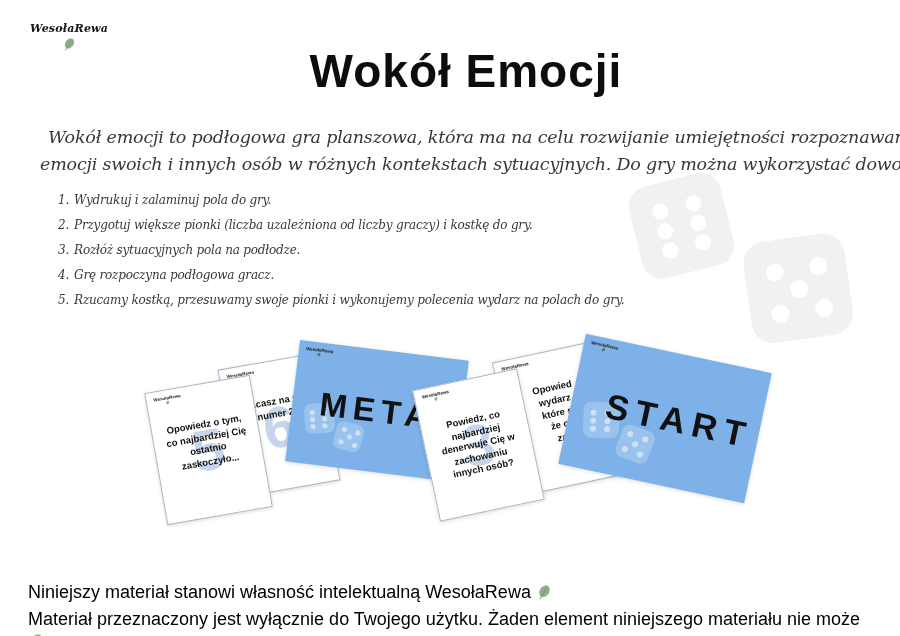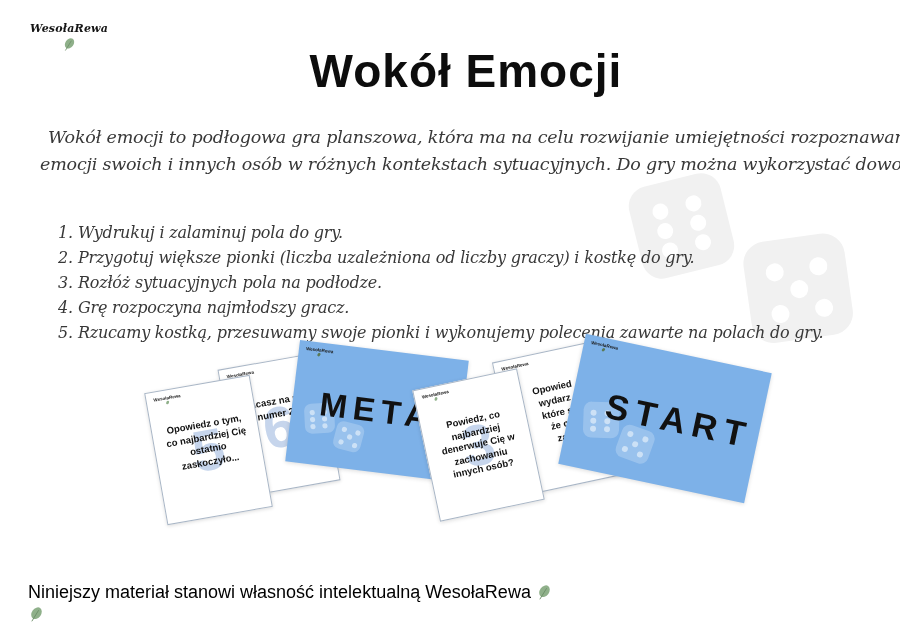--- a/index.html
+++ b/index.html
@@ -13,21 +13,21 @@
 
   
   .title{position:absolute;top:44px;left:8px;width:100%;text-align:center;
          font-family:"Liberation Sans",sans-serif;font-weight:900;font-size:46px;
          letter-spacing:1px;color:#0d0d0d;}
 
   
   .script{font-family:"DejaVu Serif",serif;font-style:italic;color:#383838;}
   .intro{position:absolute;left:40px;top:124px;font-size:17.5px;line-height:27px;white-space:nowrap;letter-spacing:-0.2px;}
   .intro .l1{padding-left:8px;}
-  .instructions{position:absolute;left:58px;top:188px;font-size:16px;line-height:25px;letter-spacing:-0.2px;margin-top:32px;}
+  .instructions{position:absolute;left:58px;top:188px;font-size:12px;line-height:25px;letter-spacing:-0.2px;}
   .instr{white-space:nowrap;}
   .instr .num{margin-right:5px;}
 
   
   .bg-dice{position:absolute;z-index:0;}
   .bg-die1{left:622px;top:165px;}
   .bg-die2{left:733px;top:225px;}
 
   
   .card{position:absolute;box-shadow:0 1px 4px rgba(0,0,0,.14);}
@@ -106,24 +106,24 @@
     <div class="instr">
       <span class="num">1.</span><span>Wydrukuj i zalaminuj pola do gry.</span>
     </div>
     <div class="instr">
       <span class="num">2.</span><span>Przygotuj większe pionki (liczba uzależniona od liczby graczy) i kostkę do gry.</span>
     </div>
     <div class="instr">
       <span class="num">3.</span><span>Rozłóż sytuacyjnych pola na podłodze.</span>
     </div>
     <div class="instr">
-      <span class="num">4.</span><span>Grę rozpoczyna najmłodszy gracz.</span>
-    </div>
-    <div class="instr">
-      <span class="num">5.</span><span>Rzucamy kostką, przesuwamy swoje pionki i wykonujemy polecenia zawarte na polach do gry.</span>
+      <span class="num">4.</span><span>Grę rozpoczyna podłogowa gracz.</span>
+    </div>
+    <div class="instr">
+      <span class="num">5.</span><span>Rzucamy kostką, przesuwamy swoje pionki i wykonujemy polecenia wydarz na polach do gry.</span>
     </div>
   </div>
 
   <div class="card white-card card2">
     <div class="mini-logo">
       <span class="t">WesołaRewa</span>
       <svg width="5" height="5" viewBox="0 0 20 20">
           <ellipse cx="10" cy="8.5" rx="5.5" ry="7.5" transform="rotate(35 10 8.5)" fill="#8fb08a"></ellipse>
         </svg>
     </div>
@@ -229,20 +229,23 @@
 
   <div class="footer">
     <div class="fline">
       <span>Niniejszy materiał stanowi własność intelektualną WesołaRewa</span>
       <svg class="leaf-icon" width="17" height="17" viewBox="0 0 20 20">
         <ellipse cx="10" cy="8.5" rx="5.5" ry="7.5" transform="rotate(35 10 8.5)" fill="#8fb08a"></ellipse>
         <line x1="4.5" y1="18" x2="12.5" y2="5" stroke="#6d8f69" stroke-width="1.1"></line>
       </svg>
     </div>
     <div class="fline">
+      <span>Materiał przeznaczony jest wyłącznie do Twojego użytku. Żaden element niniejszego materiału nie może</span>
+    </div>
+    <div class="fline">
       <svg class="leaf-icon" width="17" height="17" viewBox="0 0 20 20">
         <ellipse cx="10" cy="8.5" rx="5.5" ry="7.5" transform="rotate(35 10 8.5)" fill="#8fb08a"></ellipse>
         <line x1="4.5" y1="18" x2="12.5" y2="5" stroke="#6d8f69" stroke-width="1.1"></line>
       </svg>
     </div>
   </div>
 
 </div>
 
 </body></html>

